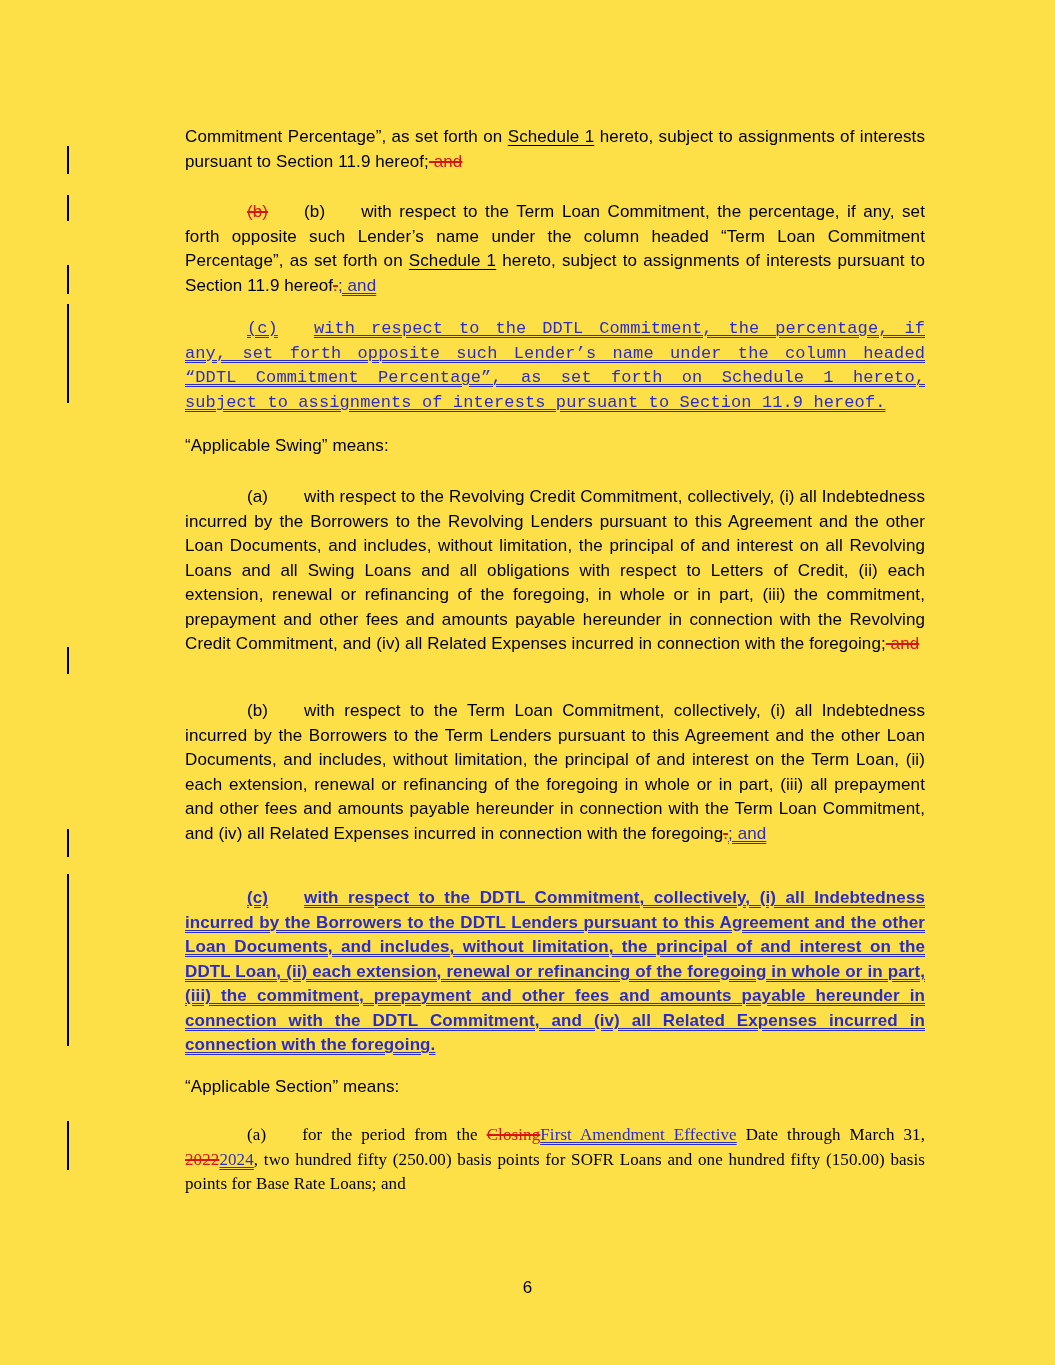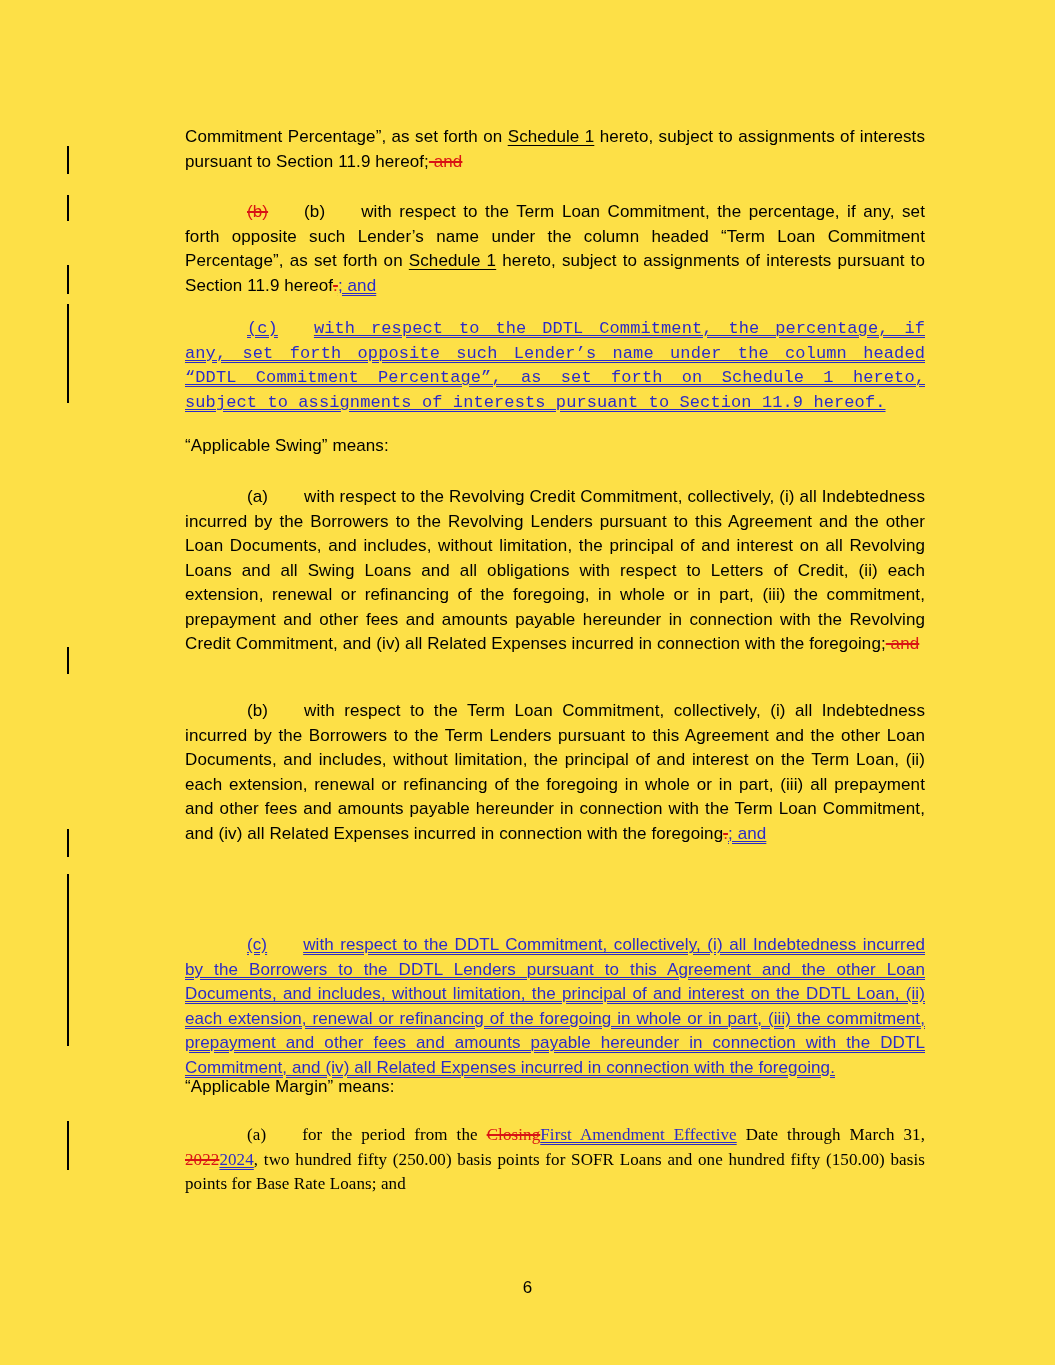--- a/index.html
+++ b/index.html
@@ -27,21 +27,21 @@
   }
   p.indent { text-indent: 62px; }
 
   
   .p1 { top: 125px; }
   .p2 { top: 200px; }
   .p3 { top: 317px; font-family: Liberation Mono, monospace; }
   .p4 { top: 434px; }
   .p5 { top: 485px; }
   .p6 { top: 699px; }
-  .p7 { top: 933px; }
+  .p7 { top: 886px; font-weight: bold; }
   .p8 { top: 1075px; }
   .p9 { top: 1123px; font-family: Liberation Serif, serif; }
 
   .run-normal { color: #000000; }
   .run-u {
     color: #000000;
     text-decoration-line: underline;
     text-decoration-thickness: 1px;
     text-underline-offset: 3px;
   }
@@ -89,19 +89,19 @@
       <div class="change-bar" style="top: 1121px; height: 49px;"></div>
     </div>
   <div class="content-area" id="content">
       <p class="para p1"><span class="run-normal">Commitment Percentage”, as set forth on </span><span class="run-u">Schedule 1</span><span class="run-normal"> hereto, subject to assignments of interests pursuant to Section 11.9 hereof;</span><span class="run-del"> and</span></p>
       <p class="para p2 indent"><span class="run-del">(b)</span><span class="tab"></span><span class="run-normal">(b)</span><span class="tab"></span><span class="run-normal">with respect to the Term Loan Commitment, the percentage, if any, set forth opposite such Lender’s name under the column headed “Term Loan Commitment Percentage”, as set forth on </span><span class="run-u">Schedule 1</span><span class="run-normal"> hereto, subject to assignments of interests pursuant to Section 11.9 hereof</span><span class="run-del">.</span><span class="run-ins">; and</span></p>
       <p class="para p3 indent"><span class="run-ins">(c)</span><span class="tab"></span><span class="run-ins">with respect to the DDTL Commitment, the percentage, if any, set forth opposite such Lender’s name under the column headed “DDTL Commitment Percentage”, as set forth on Schedule 1 hereto, subject to assignments of interests pursuant to Section 11.9 hereof.</span></p>
       <p class="para p4"><span class="run-normal">“Applicable Swing” means:</span></p>
       <p class="para p5 indent"><span class="run-normal">(a)</span><span class="tab"></span><span class="run-normal">with respect to the Revolving Credit Commitment, collectively, (i) all Indebtedness incurred by the Borrowers to the Revolving Lenders pursuant to this Agreement and the other Loan Documents, and includes, without limitation, the principal of and interest on all Revolving Loans and all Swing Loans and all obligations with respect to Letters of Credit, (ii) each extension, renewal or refinancing of the foregoing, in whole or in part, (iii) the commitment, prepayment and other fees and amounts payable hereunder in connection with the Revolving Credit Commitment, and (iv) all Related Expenses incurred in connection with the foregoing;</span><span class="run-del"> and</span></p>
       <p class="para p6 indent"><span class="run-normal">(b)</span><span class="tab"></span><span class="run-normal">with respect to the Term Loan Commitment, collectively, (i) all Indebtedness incurred by the Borrowers to the Term Lenders pursuant to this Agreement and the other Loan Documents, and includes, without limitation, the principal of and interest on the Term Loan, (ii) each extension, renewal or refinancing of the foregoing in whole or in part, (iii) all prepayment and other fees and amounts payable hereunder in connection with the Term Loan Commitment, and (iv) all Related Expenses incurred in connection with the foregoing</span><span class="run-del">.</span><span class="run-ins">; and</span></p>
       <p class="para p7 indent"><span class="run-ins">(c)</span><span class="tab"></span><span class="run-ins">with respect to the DDTL Commitment, collectively, (i) all Indebtedness incurred by the Borrowers to the DDTL Lenders pursuant to this Agreement and the other Loan Documents, and includes, without limitation, the principal of and interest on the DDTL Loan, (ii) each extension, renewal or refinancing of the foregoing in whole or in part, (iii) the commitment, prepayment and other fees and amounts payable hereunder in connection with the DDTL Commitment, and (iv) all Related Expenses incurred in connection with the foregoing.</span></p>
-      <p class="para p8"><span class="run-normal">“Applicable Margin” means:</span></p>
+      <p class="para p8"><span class="run-normal">“Applicable Section” means:</span></p>
       <p class="para p9 indent"><span class="run-normal">(a)</span><span class="tab"></span><span class="run-normal">for the period from the </span><span class="run-del">Closing</span><span class="run-ins">First Amendment Effective</span><span class="run-normal"> Date through March 31, </span><span class="run-del">2022</span><span class="run-ins">2024</span><span class="run-normal">, two hundred fifty (250.00) basis points for SOFR Loans and one hundred fifty (150.00) basis points for Base Rate Loans; and</span></p>
     </div>
   <div class="footer">
     <span>6</span>
   </div>
 </div>
 
 </body></html>

